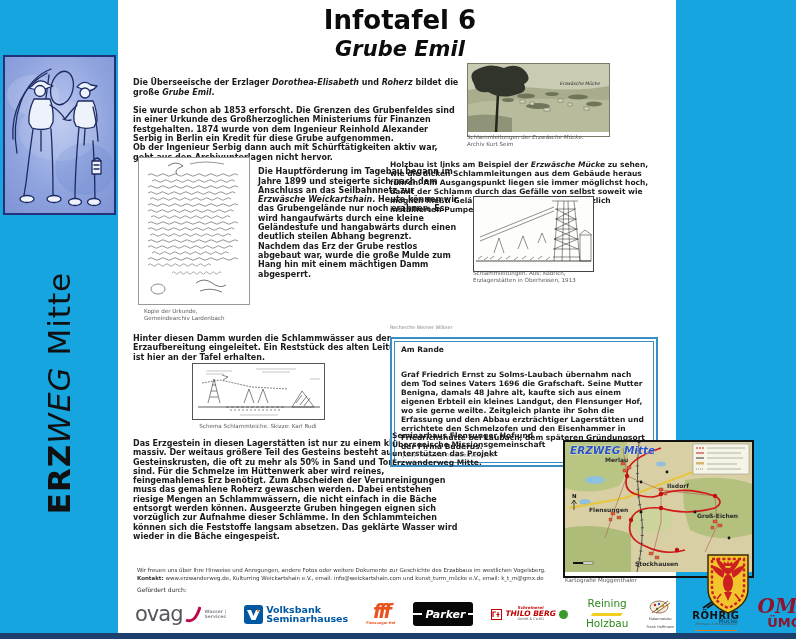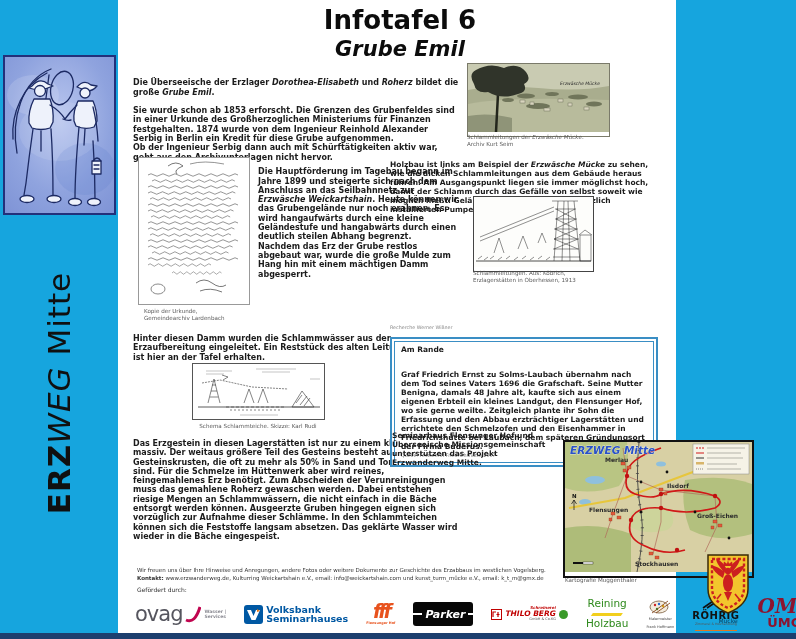--- a/index.html
+++ b/index.html
@@ -380,21 +380,21 @@
     <div class="parker">
       <span class="pbar"></span>
       <span class="word">Parker</span>
       <span class="pbar2"></span>
     </div>
     <div class="logo">
       <svg width="11" height="11" viewBox="0 0 11 11">
         <rect x="0.5" y="0.5" width="10" height="10" fill="#fff" stroke="#c00000"></rect>
         <path d="M2 8 V3 h3 M7 3 v5 M5.5 5.5 h3" stroke="#c00000" stroke-width="1.2" fill="none"></path>
       </svg>
-      <span class="logo-col" style="align-items:flex-end">
+      <span class="logo-col" style="align-items:center">
         <span class="thilo-pre">Schreinerei</span>
         <span class="thilo-name">THILO BERG</span>
         <span class="thilo-suf">GmbH &amp; Co.KG</span>
       </span>
       <span class="greendot"></span>
     </div>
     <div class="logo logo-col">
       <span class="reining">Reining</span>
       <span class="yellowslash"></span>
       <span class="reining">Holzbau</span>

